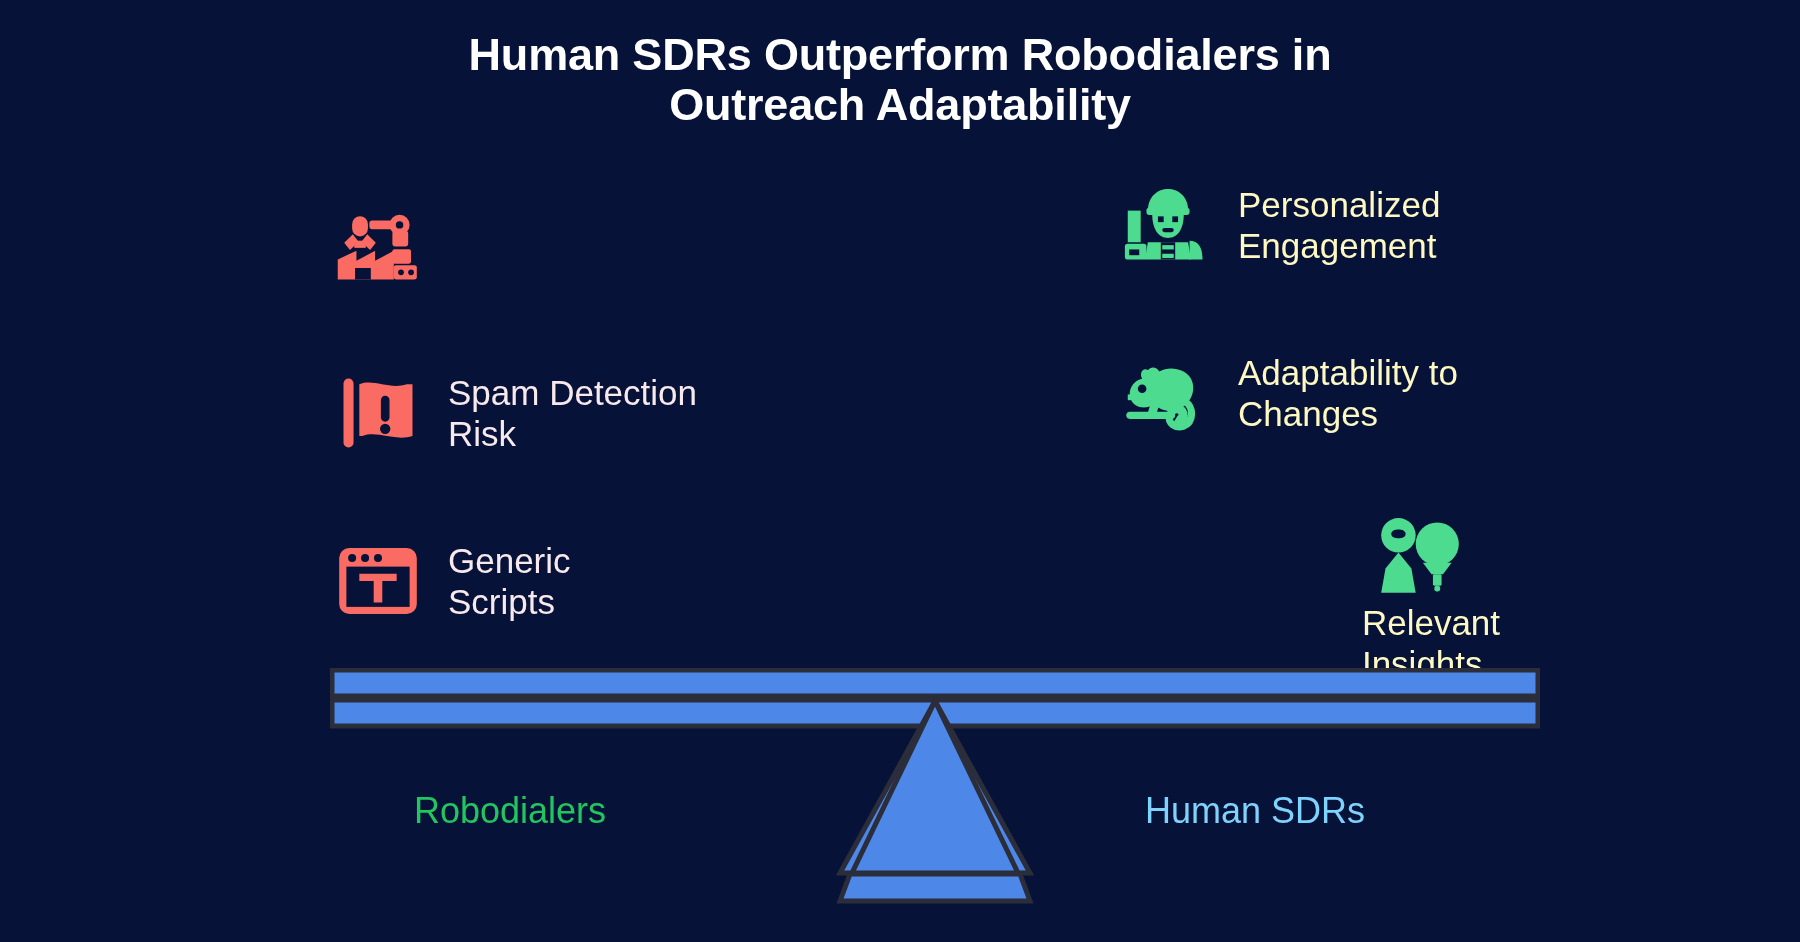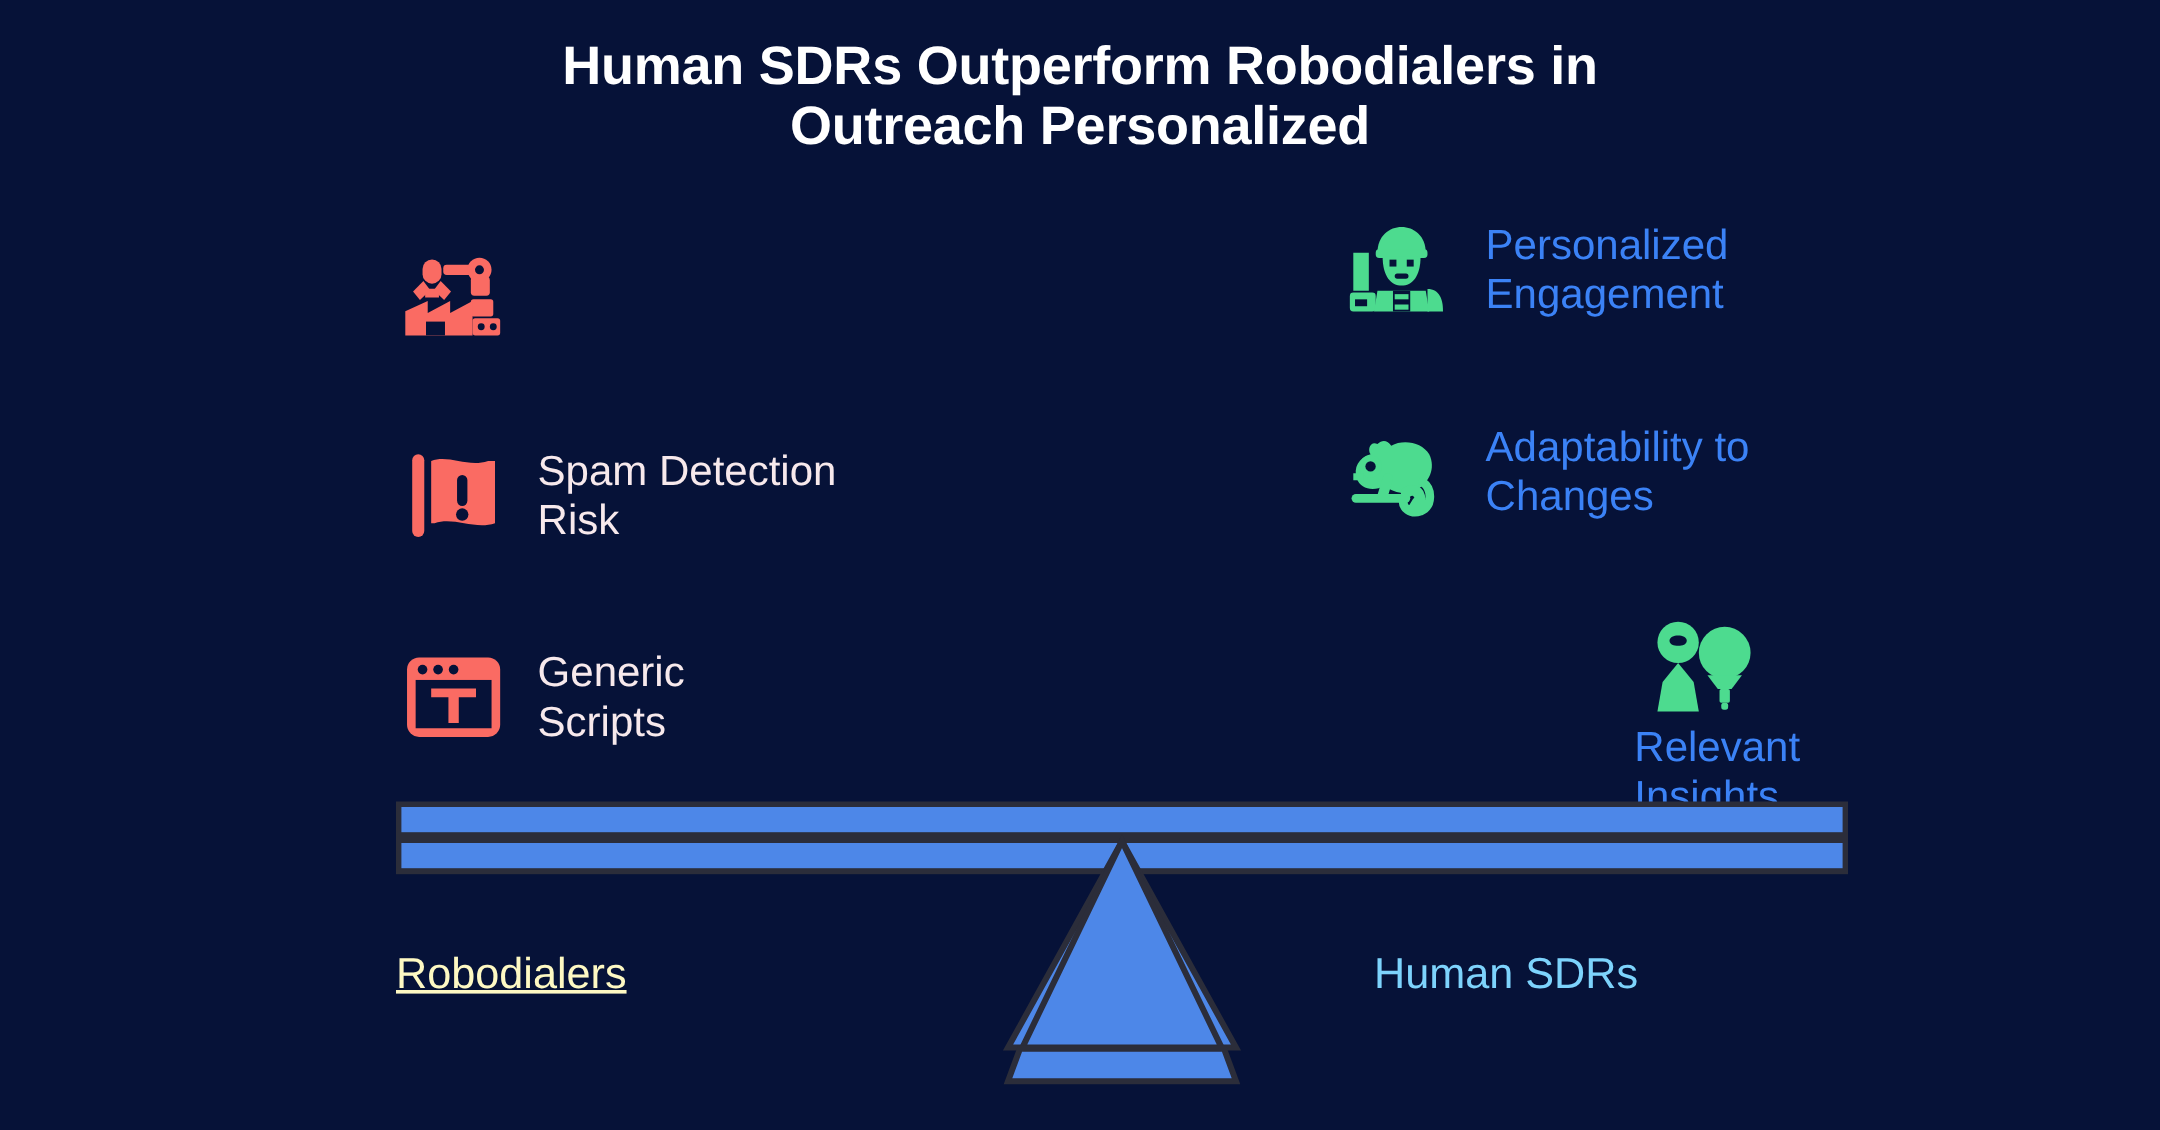--- a/index.html
+++ b/index.html
@@ -55,21 +55,21 @@
   .feature-icon svg { display: block; }
 
   .feature-label {
     margin-left: 22px;
     font-size: 35px;
     line-height: 1.18;
     font-weight: 400;
     white-space: pre-line;
   }
   #col-left  .feature-label { color: #f7e9ec; }
-  #col-right .feature-label { color: #3b82f6; }
+  #col-right .feature-label { color: #fef9c3; }
 
   
   #col-left  .feature-row:nth-child(1) { margin-top: 0px; }
   #col-left  .feature-row:nth-child(2) { margin-top: 22px; }
   #col-left  .feature-row:nth-child(3) { margin-top: 22px; }
   #col-right .feature-row:nth-child(1) { margin-top: -20px; }
   #col-right .feature-row:nth-child(2) { margin-top: 30px; }
   #col-right .feature-row:nth-child(3) { margin-top: 28px; flex-direction: column; }
 
   
@@ -85,37 +85,36 @@
   
   .side-label {
     position: absolute;
     top: 790px;
     font-size: 36px;
     font-weight: 400;
   }
   #label-left {
     left: 330px;
     width: 360px;
-    text-align: left;
-    color: #fef9c3;
-    text-decoration: underline;
+    text-align: center;
+    color: #22c55e;
   }
   #label-right {
     left: 1040px;
     width: 430px;
     text-align: center;
     color: #7dd3fc;
   }
 </style>
 </head>
 <body>
 
 <div id="title">
   <span class="tline">Human SDRs Outperform Robodialers in</span>
-  <span class="tline">Outreach Personalized</span>
+  <span class="tline">Outreach Adaptability</span>
 </div>
 
 <div class="column" id="col-left">
 
   <div class="feature-row">
     <span class="feature-icon">
       <svg width="92" height="92" viewBox="0 0 64 64">
         <g fill="#fa6b63">
 
           <rect x="14" y="12" width="11" height="14" rx="5.5"></rect>

